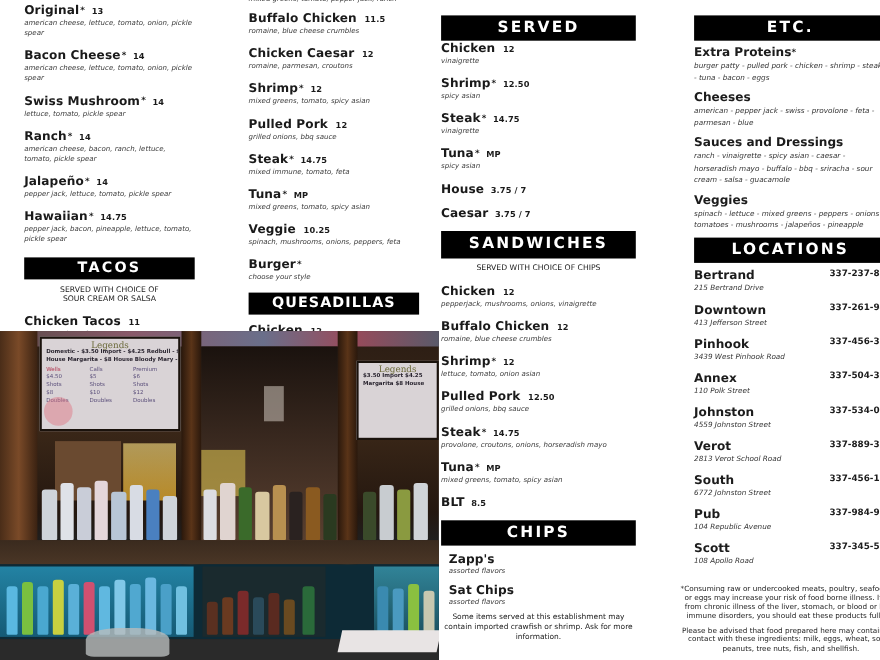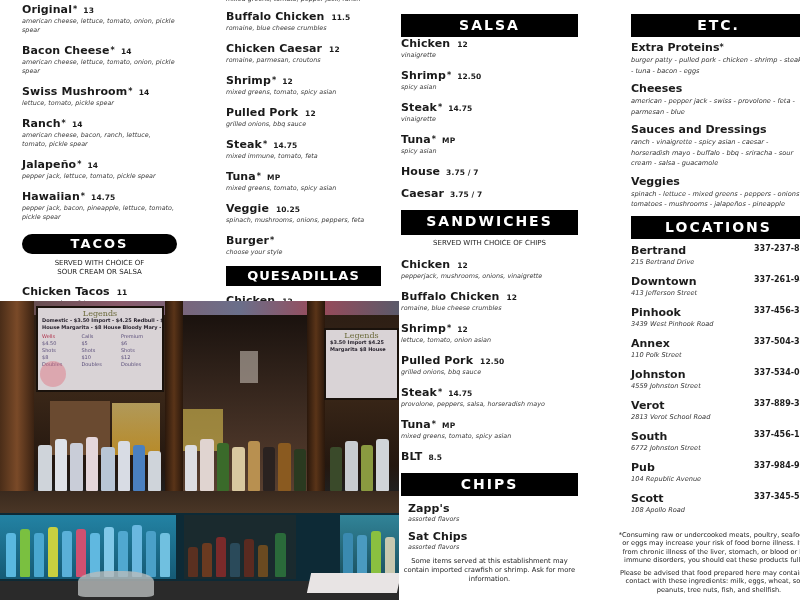--- a/index.html
+++ b/index.html
@@ -74,21 +74,21 @@
       </div>
     <div class="item">
         <div class="item-name"><span>Jalapeño</span><span class="star">*</span><span class="item-price">14</span></div>
         <div class="item-desc">pepper jack, lettuce, tomato, pickle spear</div>
       </div>
     <div class="item">
         <div class="item-name"><span>Hawaiian</span><span class="star">*</span><span class="item-price">14.75</span></div>
         <div class="item-desc">pepper jack, bacon, pineapple, lettuce, tomato, pickle spear</div>
       </div>
   </div>
-  <div class="hdr" style="margin-top:12px;border-radius:10px;">TACOS</div>
+  <div class="hdr" style="margin-top:12px;">TACOS</div>
   <div class="subnote" style="padding:0 25px;">SERVED WITH CHOICE OF SOUR CREAM OR SALSA</div>
   <div class="item">
       <div class="item-name"><span>Chicken Tacos</span><span class="star"></span><span class="item-price">11</span></div>
       <div class="item-desc">peppers, onions, feta</div>
     </div>
   <div class="item">
       <div class="item-name"><span>Buffalo Shrimp Tacos</span><span class="star">*</span><span class="item-price">11</span></div>
     </div>
 </div>
 
@@ -131,21 +131,21 @@
   <div class="item">
       <div class="item-name"><span>Chicken</span><span class="star"></span><span class="item-price">12</span></div>
       <div class="item-desc">pepper jack, mushrooms, onions, vinaigrette</div>
     </div>
   <div class="item">
       <div class="item-name"><span>Shrimp</span><span class="star">*</span><span class="item-price">12</span></div>
     </div>
 </div>
 
 <div id="col3" class="col" style="top:14px;">
-  <div class="hdr" style="height:23px; line-height:23px; font-size:14px;">SALSA</div>
+  <div class="hdr" style="height:23px; line-height:23px; font-size:14px;">SERVED</div>
   <div class="item">
       <div class="item-name"><span>Chicken</span><span class="star"></span><span class="item-price">12</span></div>
       <div class="item-desc">vinaigrette</div>
     </div>
   <div class="item">
       <div class="item-name"><span>Shrimp</span><span class="star">*</span><span class="item-price">12.50</span></div>
       <div class="item-desc">spicy asian</div>
     </div>
   <div class="item">
       <div class="item-name"><span>Steak</span><span class="star">*</span><span class="item-price">14.75</span></div>
@@ -175,21 +175,21 @@
   <div class="item">
       <div class="item-name"><span>Shrimp</span><span class="star">*</span><span class="item-price">12</span></div>
       <div class="item-desc">lettuce, tomato, onion asian</div>
     </div>
   <div class="item">
       <div class="item-name"><span>Pulled Pork</span><span class="star"></span><span class="item-price">12.50</span></div>
       <div class="item-desc">grilled onions, bbq sauce</div>
     </div>
   <div class="item">
       <div class="item-name"><span>Steak</span><span class="star">*</span><span class="item-price">14.75</span></div>
-      <div class="item-desc">provolone, peppers, salsa, horseradish mayo</div>
+      <div class="item-desc">provolone, croutons, onions, horseradish mayo</div>
     </div>
   <div class="item">
       <div class="item-name"><span>Tuna</span><span class="star">*</span><span class="item-price">MP</span></div>
       <div class="item-desc">mixed greens, tomato, spicy asian</div>
     </div>
   <div class="item">
       <div class="item-name"><span>BLT</span><span class="item-price">8.5</span></div>
     </div>
 
   <div class="hdr" style="margin-top:8px; height:23px; line-height:23px; font-size:14px;">CHIPS</div>

